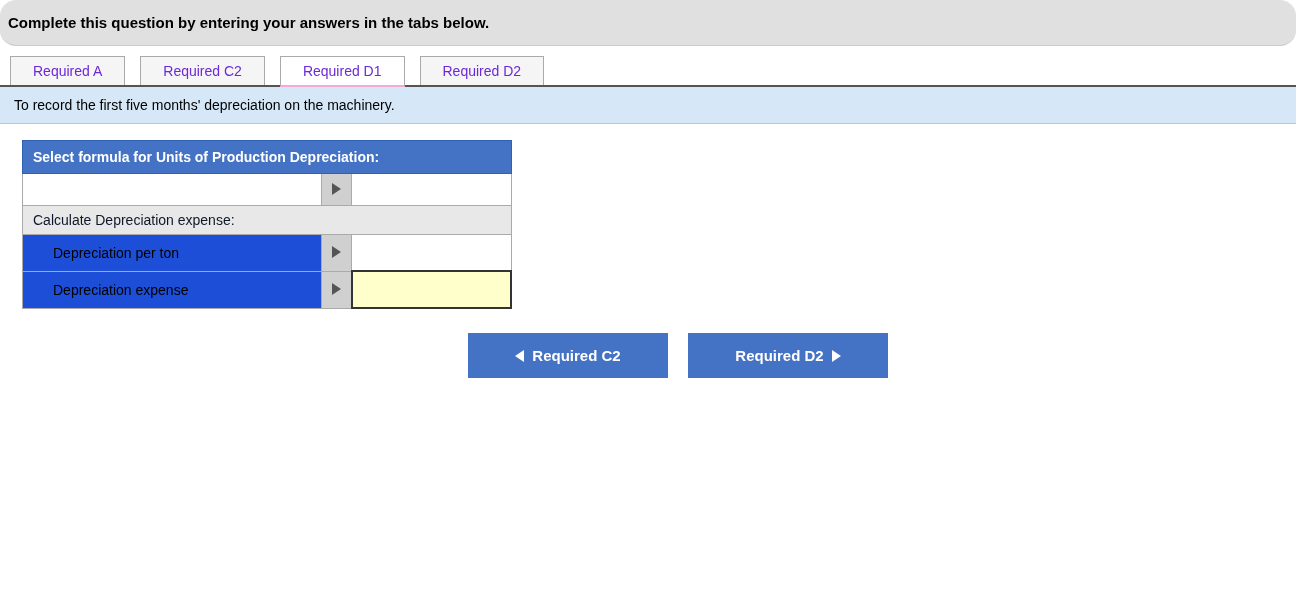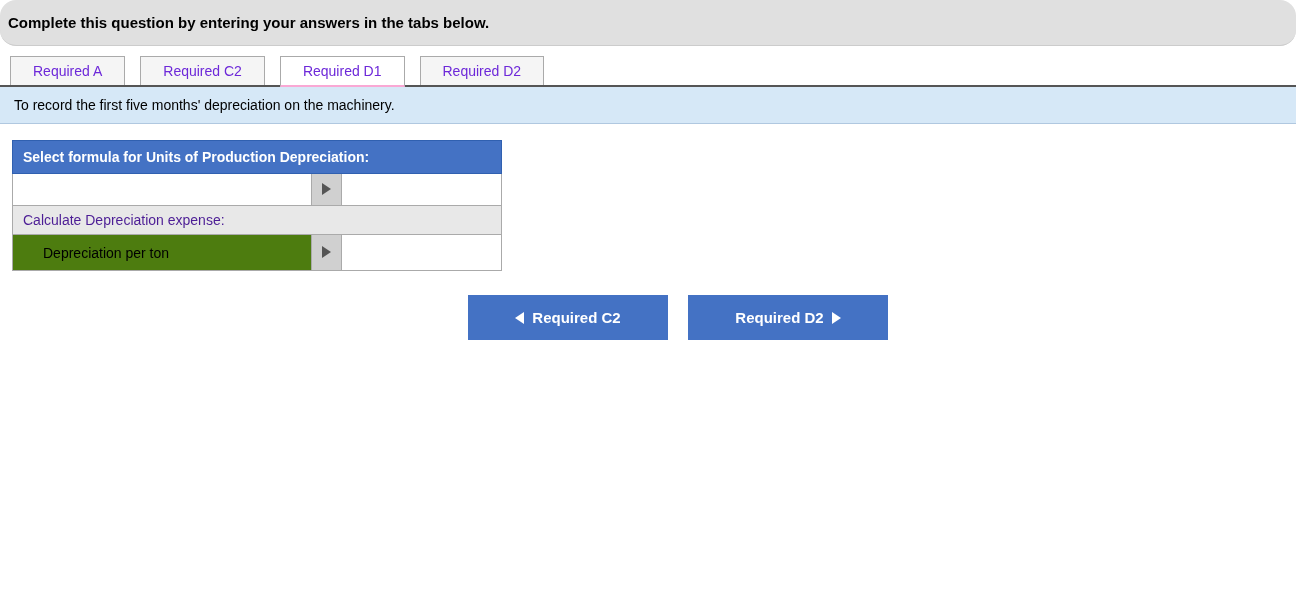--- a/index.html
+++ b/index.html
@@ -63,21 +63,21 @@
 
     .instruction-bar {
       background: #d6e8f7;
       padding: 10px 14px;
       font-size: 14px;
       color: #000;
       border-bottom: 1px solid #b0c8e0;
     }
 
     .content-area {
-      padding: 16px 12px;
+      padding: 16px 22px;
     }
 
     .formula-table {
       border-collapse: collapse;
       width: 490px;
     }
 
     .formula-table thead tr th {
       background: #4472c4;
       color: #fff;
@@ -112,31 +112,31 @@
       padding: 4px 6px;
       font-size: 13px;
       background: transparent;
     }
 
     .section-label-row td {
       background: #e8e8e8;
       border: 1px solid #aaa;
       padding: 6px 10px;
       font-size: 14px;
-      color: #4c1d95;
+      color: #0f172a;
     }
 
     .calc-row td {
       border: 1px solid #aaa;
       padding: 6px 10px;
       font-size: 14px;
     }
 
     .calc-row .label-cell {
-      background: #4d7c0f;
+      background: #1d4ed8;
       padding-left: 30px;
     }
 
     .calc-row .arrow-cell {
       width: 30px;
       text-align: center;
       background: #d0d0d0;
       vertical-align: middle;
     }
 
@@ -259,20 +259,29 @@
           <td class="label-cell">Depreciation per ton</td>
           <td class="arrow-cell">
             <span class="row-arrow"></span>
           </td>
           <td class="value-cell">
             <input type="text" style="">
           </td>
         </tr>
 
 
+        <tr class="calc-row highlight">
+          <td class="label-cell">Depreciation expense</td>
+          <td class="arrow-cell">
+            <span class="row-arrow"></span>
+          </td>
+          <td class="value-cell" style="background:#ffffcc; border:2px solid #333;">
+            <input type="text" style="background: rgb(255, 255, 204);">
+          </td>
+        </tr>
       </tbody>
     </table>
 
     <div class="nav-buttons">
       <button class="nav-btn">
         <span class="arrow-triangle-white-left"></span>
         <span>Required C2</span>
       </button>
       <button class="nav-btn">
         <span>Required D2</span>

